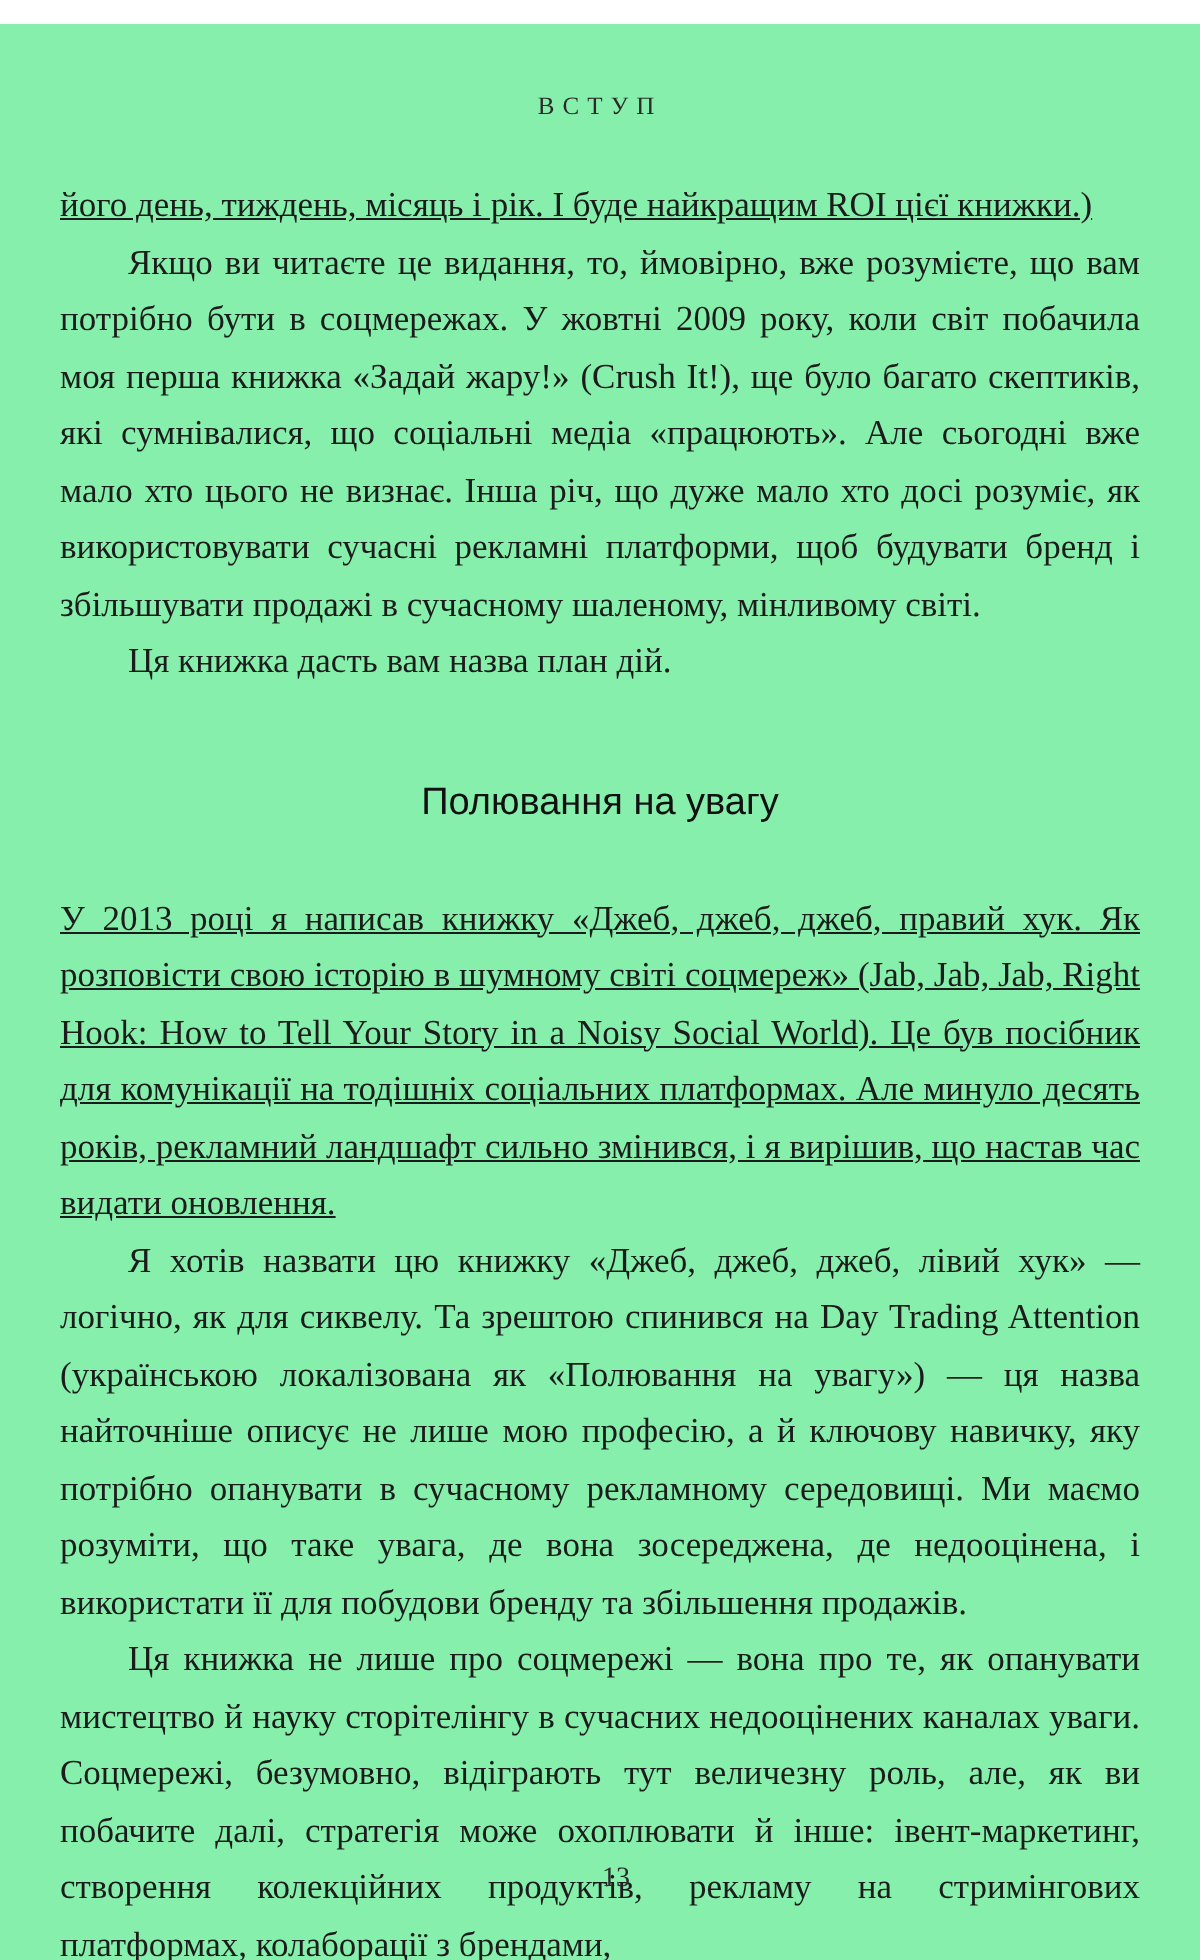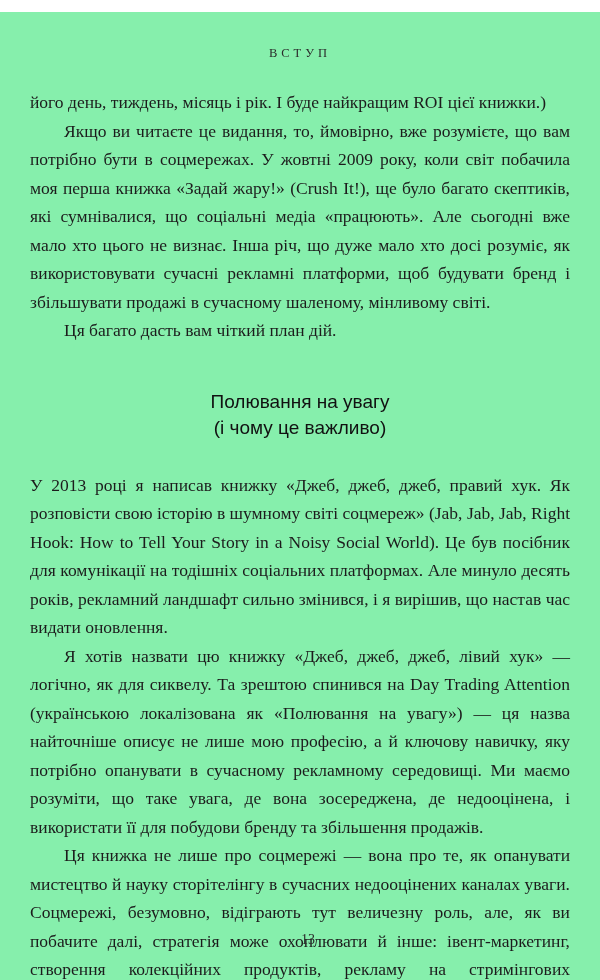--- a/index.html
+++ b/index.html
@@ -29,20 +29,21 @@
   }
   .body-copy p {
     margin: 0;
     font-size: 17.5px;
     line-height: 28.5px;
     text-align: justify;
     text-indent: 34px;
   }
   .body-copy p.no-indent {
     text-indent: 0;
+    text-decoration: underline;
   }
   .section-heading {
     text-align: center;
     font-family: "Liberation Sans", sans-serif;
     font-weight: 400;
     font-size: 19px;
     line-height: 26px;
     color: #111111;
     margin: 44px 0 30px 0;
   }
@@ -64,25 +65,24 @@
 <div class="page">
 
   <div class="running-head">ВСТУП</div>
 
   <div class="body-copy">
 
     <p class="no-indent">його день, тиждень, місяць і рік. І буде найкращим ROI цієї книжки.)</p>
 
     <p>Якщо ви читаєте це видання, то, ймовірно, вже розумієте, що вам потрібно бути в соцмережах. У жовтні 2009 року, коли світ побачила моя перша книжка «Задай жару!» (Crush It!), ще було багато скептиків, які сумнівалися, що соціальні медіа «працюють». Але сьогодні вже мало хто цього не визнає. Інша річ, що дуже мало хто досі розуміє, як використовувати сучасні рекламні платформи, щоб будувати бренд і збільшувати продажі в сучасному шаленому, мінливому світі.</p>
 
-    <p>Ця багато дасть вам чіткий план дій.</p>
+    <p>Ця книжка дасть вам назва план дій.</p>
 
     <h2 class="section-heading">
       <span>Полювання на увагу</span><br>
-      <span>(і чому це важливо)</span>
     </h2>
 
     <p class="no-indent">У 2013 році я написав книжку «Джеб, джеб, джеб, правий хук. Як розповісти свою історію в шумному світі соцмереж» (Jab, Jab, Jab, Right Hook: How to Tell Your Story in a Noisy Social World). Це був посібник для комунікації на тодішніх соціальних платформах. Але минуло десять років, рекламний ландшафт сильно змінився, і я вирішив, що настав час видати оновлення.</p>
 
     <p>Я хотів назвати цю книжку «Джеб, джеб, джеб, лівий хук» — логічно, як для сиквелу. Та зрештою спинився на Day Trading Attention (українською локалізована як «Полювання на увагу») — ця назва найточніше описує не лише мою професію, а й ключову навичку, яку потрібно опанувати в сучасному рекламному середовищі. Ми маємо розуміти, що таке увага, де вона зосереджена, де недооцінена, і використати її для побудови бренду та збільшення продажів.</p>
 
     <p>
       <span>Ця книжка </span><span class="italic">не</span><span> лише про соцмережі — вона про те, як опанувати мистецтво й науку сторітелінгу в сучасних недооцінених каналах уваги. Соцмережі, безумовно, відіграють тут величезну роль, але, як ви побачите далі, стратегія може охоплювати й інше: івент-маркетинг, створення колекційних продуктів, рекламу на стримінгових платформах, колаборації з брендами,</span>
     </p>
 

